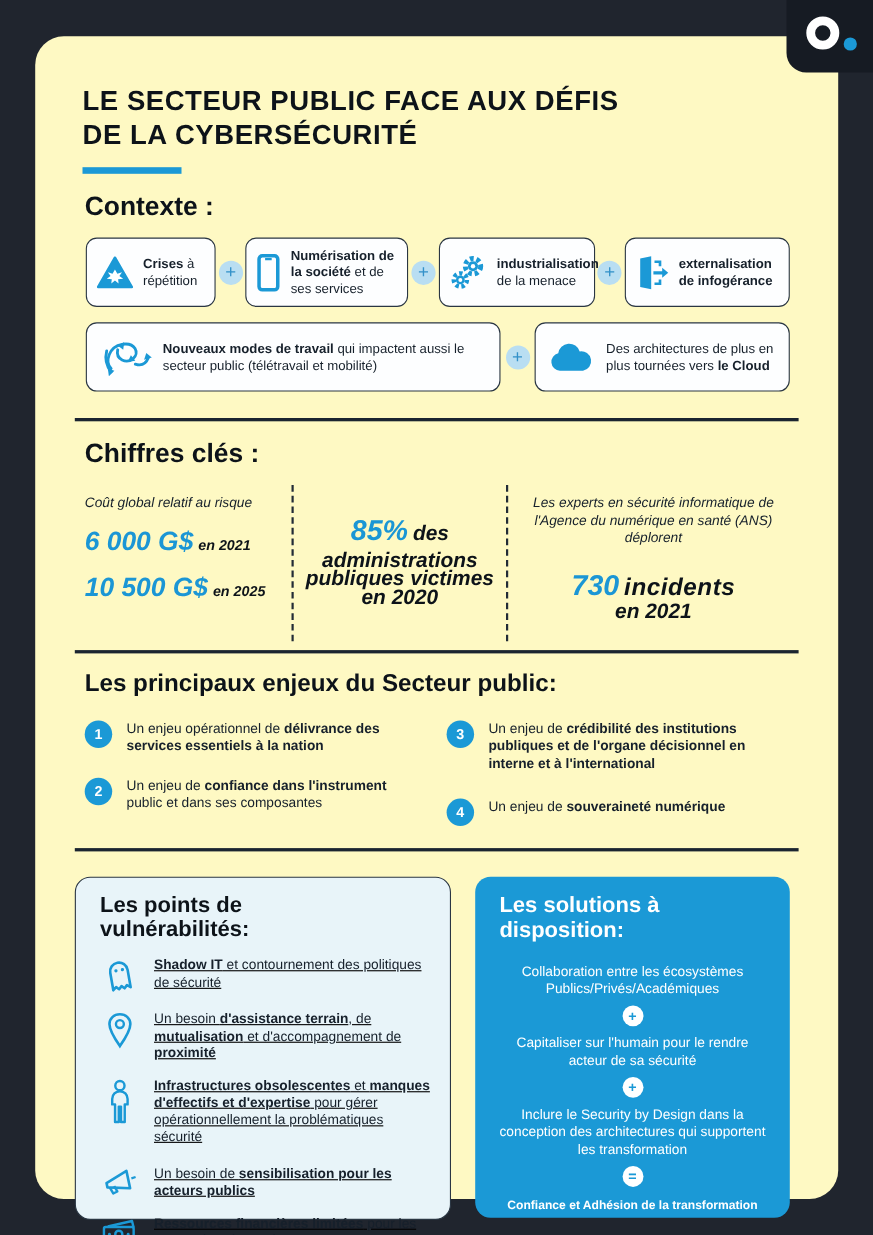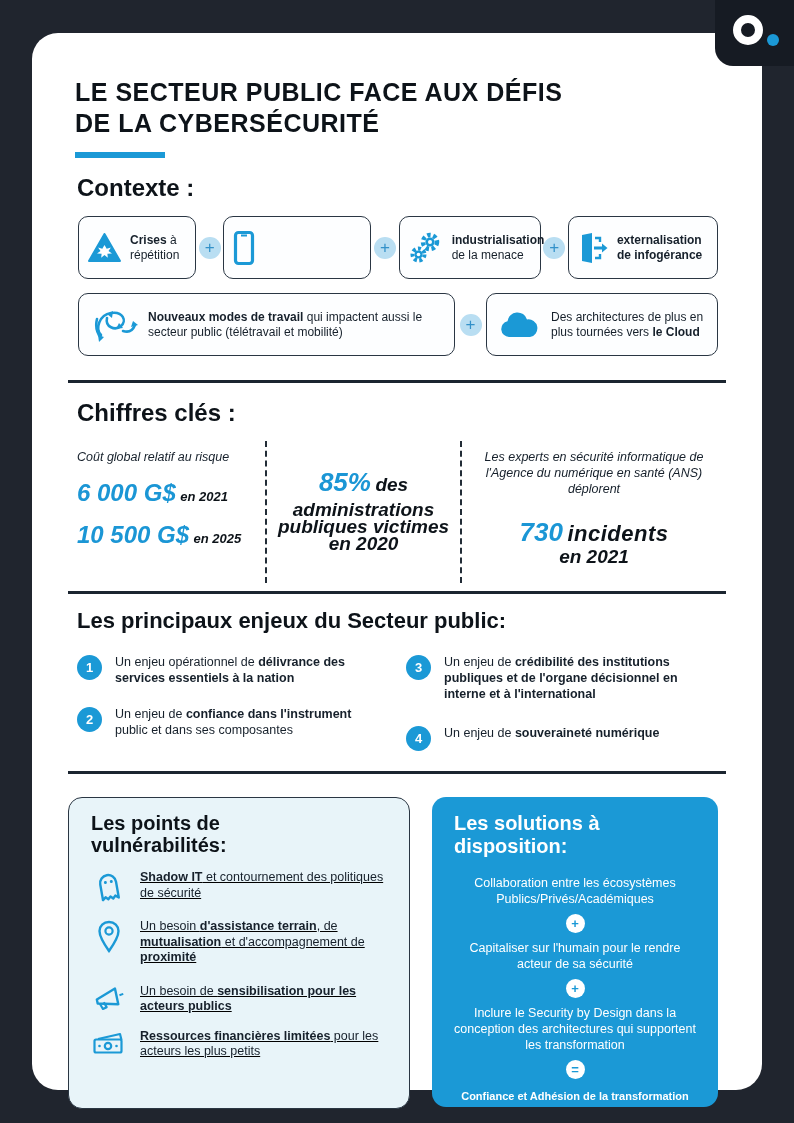--- a/index.html
+++ b/index.html
@@ -1,19 +1,19 @@
 <!DOCTYPE html>
 <html><head>
 <meta charset="utf-8">
 <style>
   html,body{margin:0;padding:0;width:794px;height:1123px;overflow:hidden;
     font-family:"Liberation Sans","DejaVu Sans",sans-serif;background:#20252e;}
   .page{position:relative;width:794px;height:1123px;background:#20252e;}
   .card{position:absolute;left:32px;top:33px;width:730px;height:1057px;
-    background:#ffffff;border-radius:26px;}
+    background:#fef9c3;border-radius:26px;}
   .content{position:absolute;left:36px;right:36px;top:0;}
   
   .logo{position:absolute;right:0;top:0;width:79px;height:66px;background:#161b23;
     border-radius:0 0 0 18px;z-index:5;}
   .logo-ring{position:absolute;left:18px;top:15px;width:14px;height:14px;
     border:8px solid #ffffff;border-radius:50%;}
   .logo-dot{position:absolute;left:52px;top:34px;width:12px;height:12px;
     border-radius:50%;background:#1b99d6;}
   
   .title{margin:44px 0 0 7px;font-size:25px;line-height:31px;font-weight:700;
@@ -100,20 +100,21 @@
           <span class="ctx-text"><b>Crises</b> à répétition</span>
         </div>
         <span class="plusbadge">+</span>
         <div class="ctx-box" style="width:148px">
           <span class="icon">
             <svg width="22" height="36" viewBox="0 0 22 36">
               <rect x="2.5" y="2.5" width="17" height="31" rx="3" fill="none" stroke="#1b99d6" stroke-width="3.2"></rect>
               <line x1="8" y1="5.5" x2="14" y2="5.5" stroke="#1b99d6" stroke-width="2"></line>
             </svg>
           </span>
+          <span class="ctx-text"><b>Numérisation de la société</b> et de ses services</span>
         </div>
         <span class="plusbadge">+</span>
         <div class="ctx-box" style="width:142px">
           <span class="icon">
             <svg width="34" height="34" viewBox="0 0 34 34">
               <g stroke="#1b99d6" fill="#1b99d6">
                 <circle cx="21" cy="11" r="7" fill="none" stroke-width="4.5" stroke-dasharray="3.4 2.6"></circle>
                 <circle cx="21" cy="11" r="4.6" stroke="none"></circle>
                 <circle cx="21" cy="11" r="2" fill="#fdfeff" stroke="none"></circle>
                 <circle cx="9.5" cy="23.5" r="6" fill="none" stroke-width="4" stroke-dasharray="3 2.4"></circle>
@@ -252,20 +253,29 @@
           <div class="vuln-item">
             <span class="icon">
               <svg width="26" height="34" viewBox="0 0 26 34">
                 <path d="M13 2 C7.5 2 3.5 6 3.5 11 C3.5 17.5 13 31 13 31 C13 31 22.5 17.5 22.5 11 C22.5 6 18.5 2 13 2 Z" fill="none" stroke="#1b99d6" stroke-width="2.4"></path>
                 <circle cx="13" cy="11" r="3.6" fill="none" stroke="#1b99d6" stroke-width="2.2"></circle>
               </svg>
             </span>
             <span class="vuln-text">Un besoin <b>d'assistance terrain</b>, de <b>mutualisation</b> et d'accompagnement de <b>proximité</b></span>
           </div>
 
+          <div class="vuln-item">
+            <span class="icon">
+              <svg width="24" height="42" viewBox="0 0 24 42">
+                <circle cx="12" cy="6" r="4.2" fill="none" stroke="#1b99d6" stroke-width="2.2"></circle>
+                <path d="M5 18 a7 7 0 0 1 14 0 v5 h-2.6 v16 h-3.4 v-14 h-2 v14 H7.6 V23 H5 Z" fill="none" stroke="#1b99d6" stroke-width="2.2" stroke-linejoin="round"></path>
+              </svg>
+            </span>
+            <span class="vuln-text"><b>Infrastructures obsolescentes</b> et <b>manques d'effectifs et d'expertise</b> pour gérer opérationnellement la problématiques sécurité</span>
+          </div>
 
           <div class="vuln-item" style="margin-top:18px">
             <span class="icon">
               <svg width="32" height="28" viewBox="0 0 32 28">
                 <g transform="rotate(-12 16 14)">
                   <path d="M4 12 L24 5 L24 21 L4 16 Z" fill="none" stroke="#1b99d6" stroke-width="2.4" stroke-linejoin="round"></path>
                   <path d="M6 16.5 l2 6 4 -1 -1.8 -5.4" fill="none" stroke="#1b99d6" stroke-width="2.2" stroke-linejoin="round"></path>
                   <line x1="27" y1="12.5" x2="31" y2="12" stroke="#1b99d6" stroke-width="2"></line>
                 </g>
               </svg>

